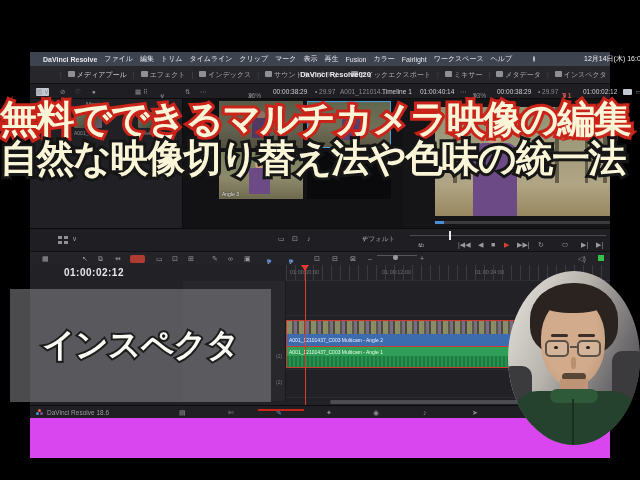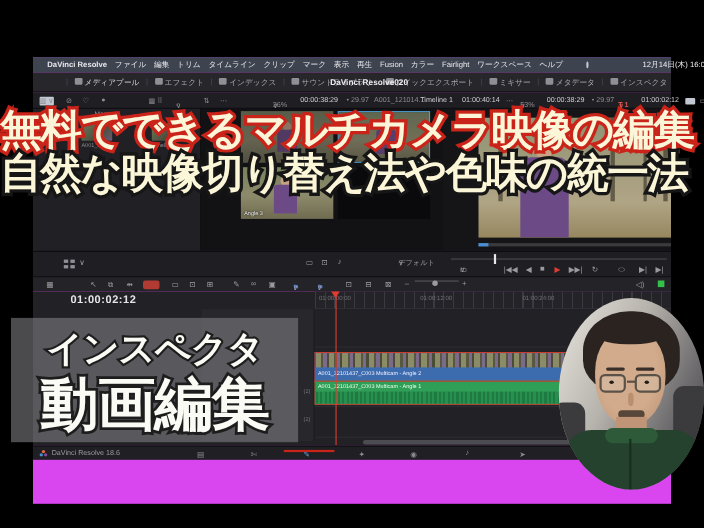--- a/index.html
+++ b/index.html
@@ -392,21 +392,20 @@
       <span class="pageicon" style="left:555px">⌂</span>
       <span class="pageicon" style="left:575px">⚙</span>
     </div>
   </div>
 
   <div class="bigtitle" style="top:99px">無料でできるマルチカメラ映像の編集</div>
   <div class="bigtitle l2" style="top:138px">自然な映像切り替え法や色味の統一法</div>
 
   <div class="badgebox">
     <div class="badge1">インスペクタ</div>
-    <div class="badge2">動画編集</div>
   </div>
 
   <div class="webcam">
     <div class="chair" style="left:-6px;top:95px;width:30px;height:70px"></div>
     <div class="chair" style="left:104px;top:80px;width:34px;height:90px"></div>
     <div class="hair"></div>
     <div class="face">
       <span class="brow" style="left:10px"></span>
       <span class="brow" style="left:37px"></span>
       <span class="glass" style="left:4px"></span>

